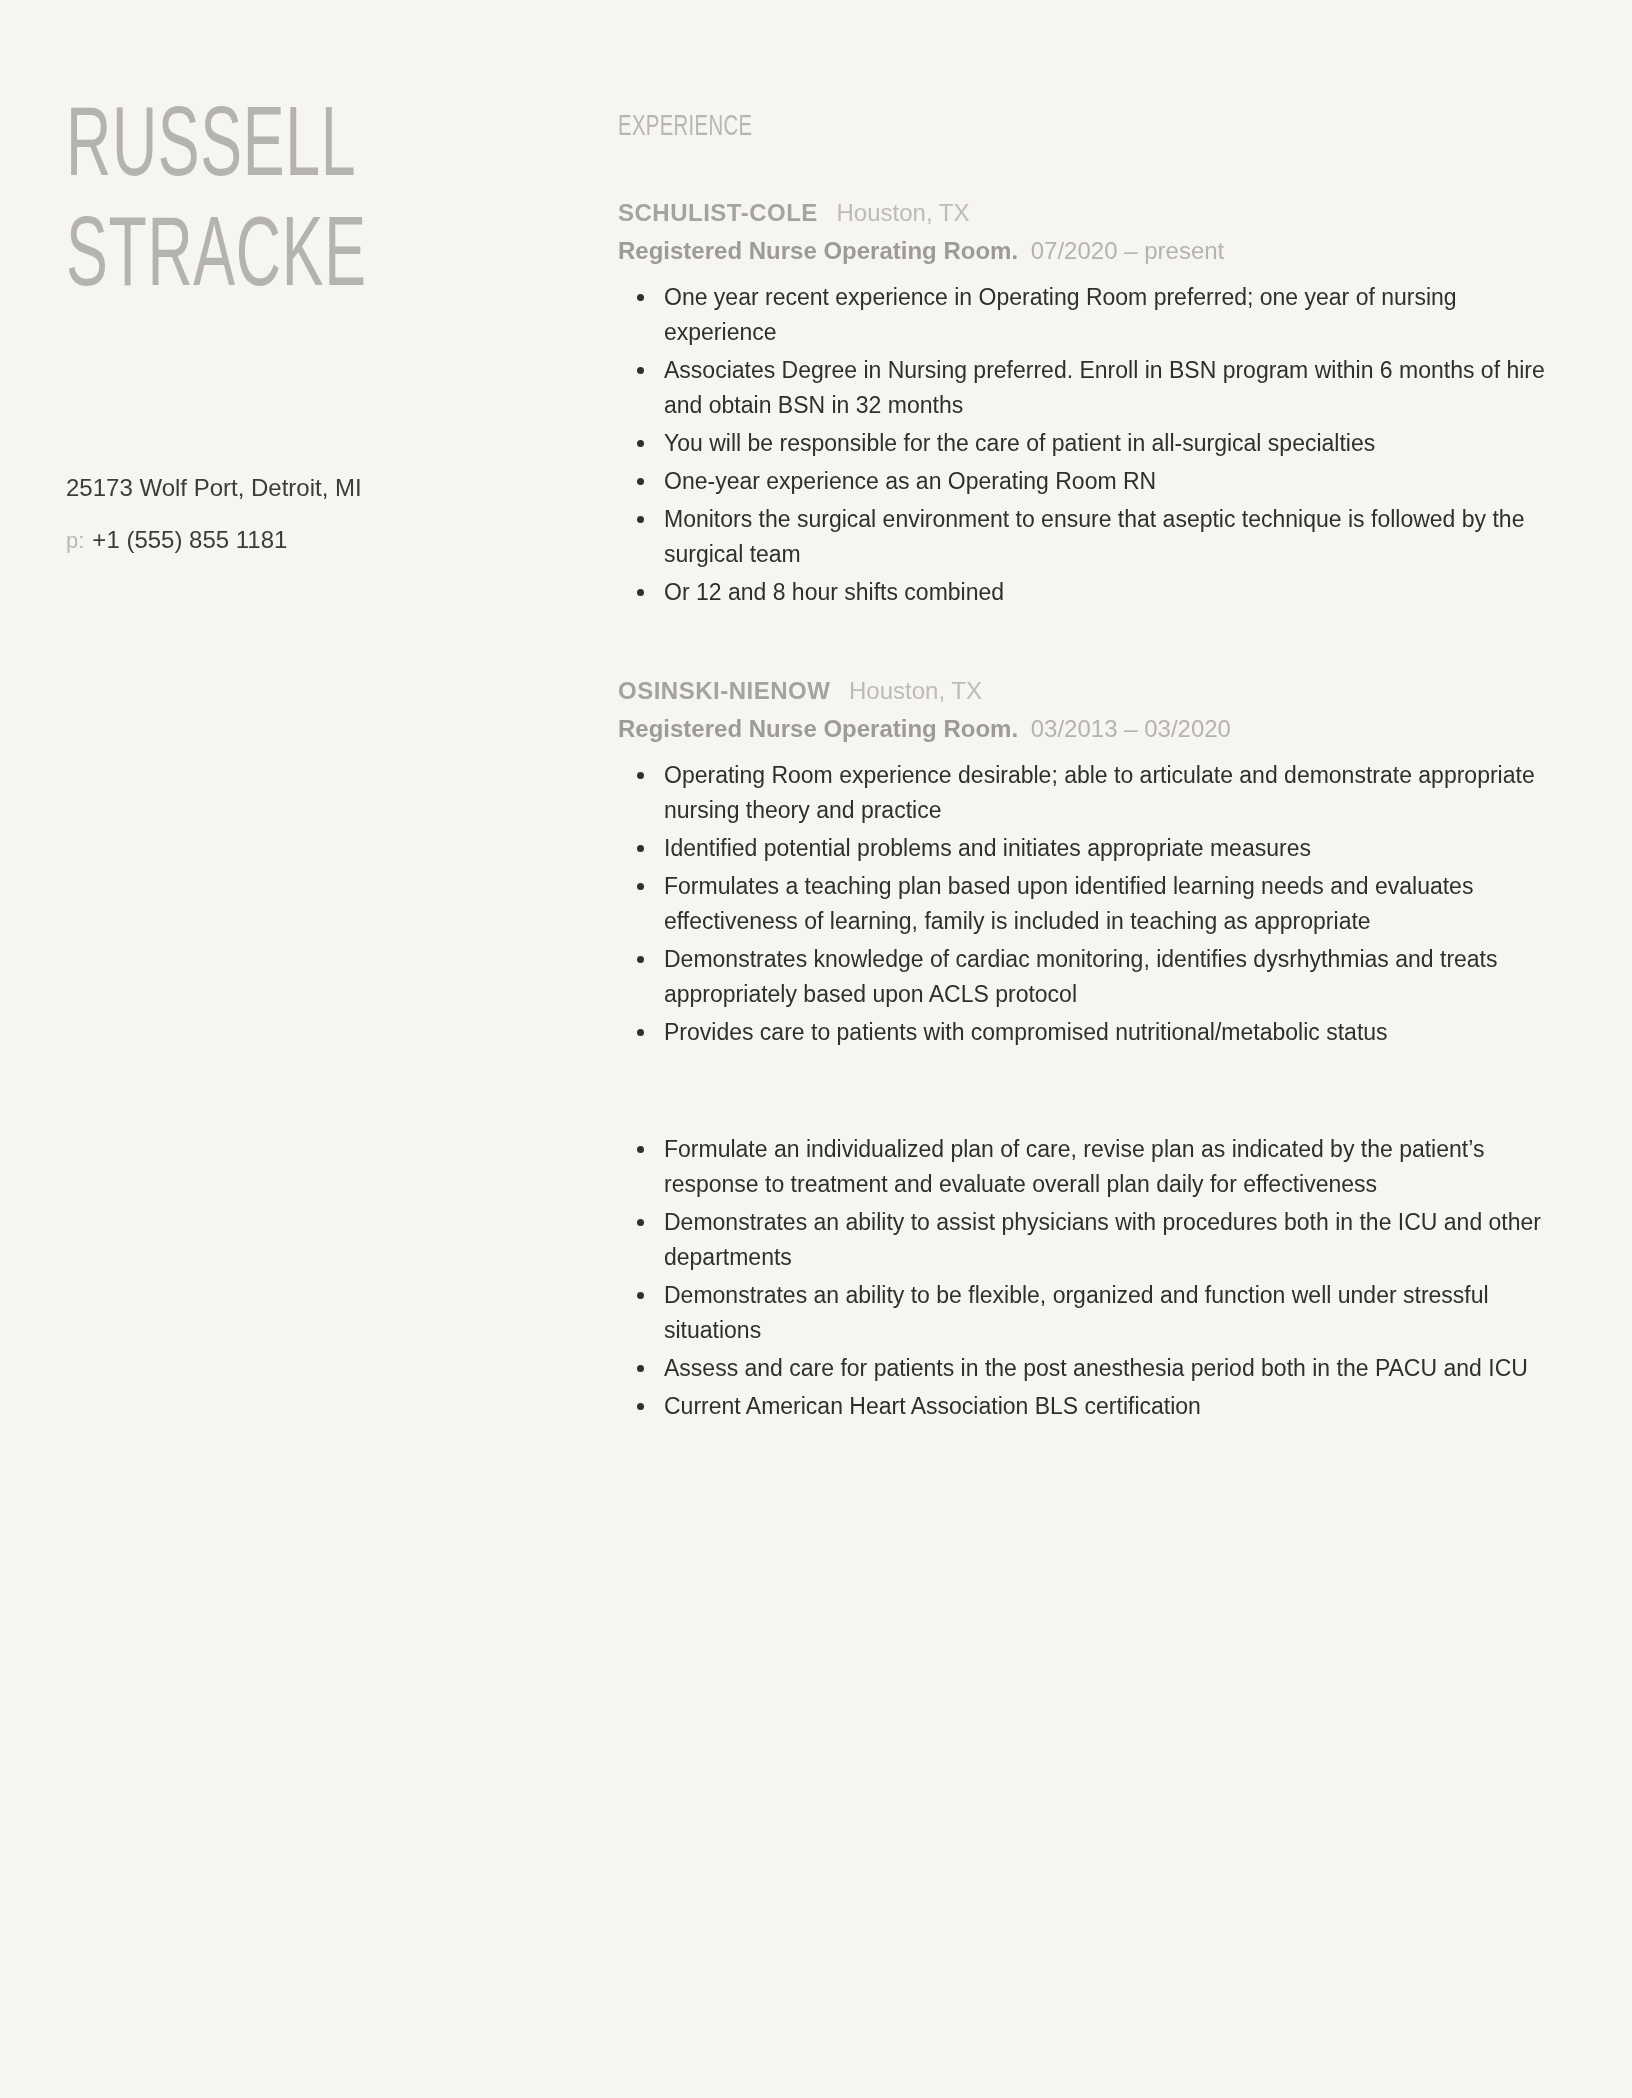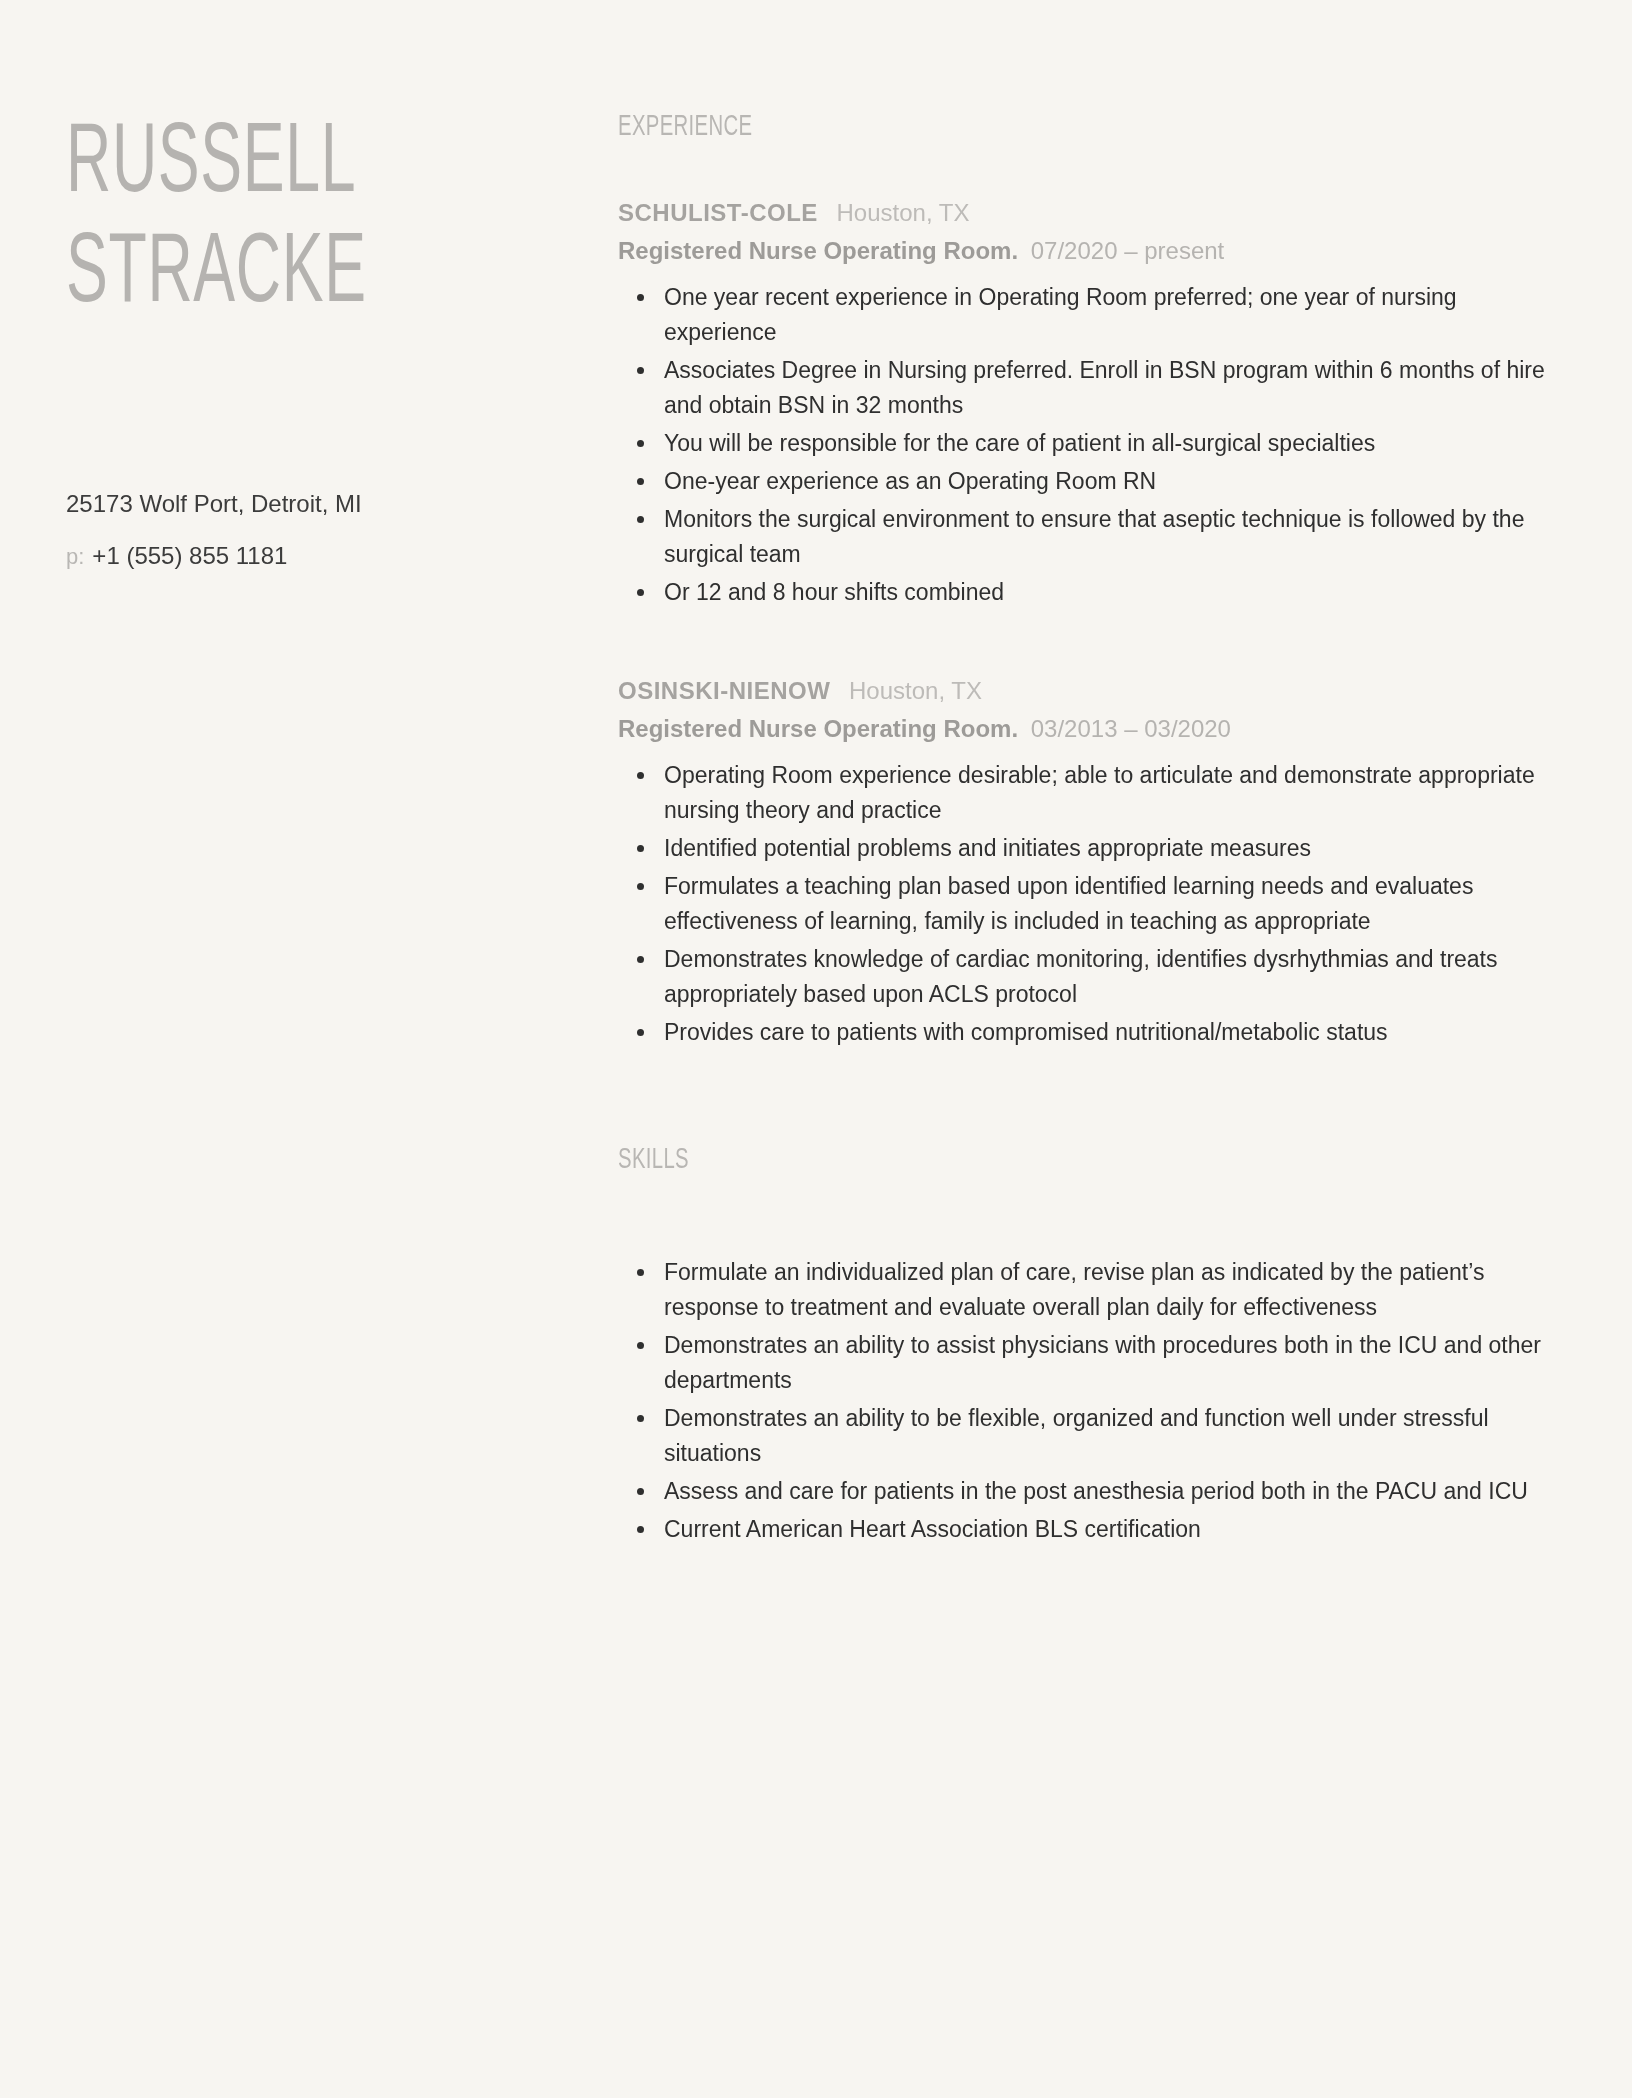--- a/index.html
+++ b/index.html
@@ -10,21 +10,21 @@
     font-family: "Liberation Sans", sans-serif;
     position: relative;
     overflow: hidden;
   }
   .page { position: absolute; inset: 0; }
 
   
   .left-col {
     position: absolute;
     left: 66px;
-    top: 16px;
+    top: 0;
     width: 490px;
   }
   .name {
     margin: 86px 0 0 0;
     font-size: 98px;
     line-height: 110px;
     font-weight: 400;
     color: #b5b3b0;
     letter-spacing: 1px;
   }
@@ -157,23 +157,20 @@
         <li>Operating Room experience desirable; able to articulate and demonstrate appropriate nursing theory and practice</li>
         <li>Identified potential problems and initiates appropriate measures</li>
         <li>Formulates a teaching plan based upon identified learning needs and evaluates effectiveness of learning, family is included in teaching as appropriate</li>
         <li>Demonstrates knowledge of cardiac monitoring, identifies dysrhythmias and treats appropriately based upon ACLS protocol</li>
         <li>Provides care to patients with compromised nutritional/metabolic status</li>
       </ul>
     </section>
 
 
 
-    <h2 class="section-heading skills-heading">
-      <span class="cond-inline">SKILLS</span>
-    </h2>
 
     <ul class="bullets skills-list">
       <li>Formulate an individualized plan of care, revise plan as indicated by the patient’s response to treatment and evaluate overall plan daily for effectiveness</li>
       <li>Demonstrates an ability to assist physicians with procedures both in the ICU and other departments</li>
       <li>Demonstrates an ability to be flexible, organized and function well under stressful situations</li>
       <li>Assess and care for patients in the post anesthesia period both in the PACU and ICU</li>
       <li>Current American Heart Association BLS certification</li>
     </ul>
 
   </main>

